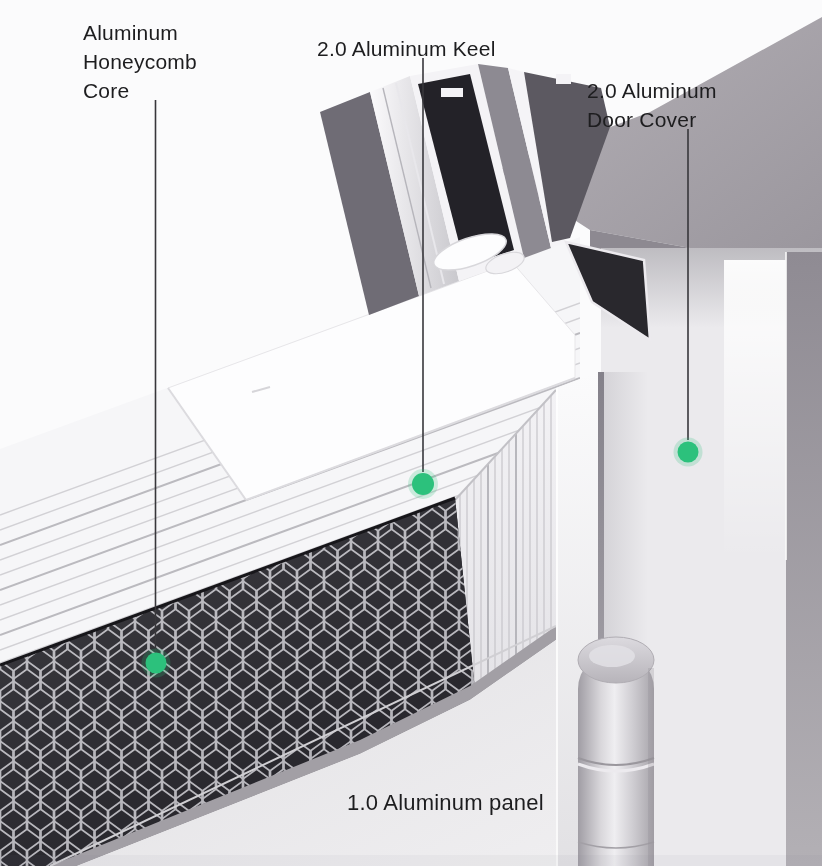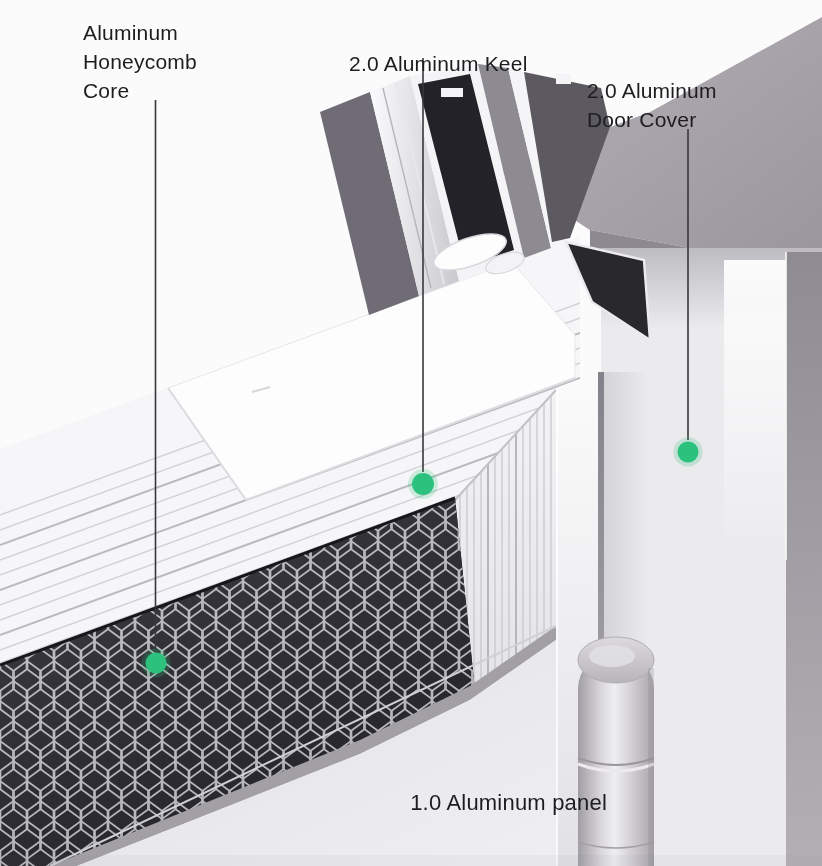--- a/index.html
+++ b/index.html
@@ -1,21 +1,21 @@
 <!DOCTYPE html>
 <html><head>
 <meta charset="utf-8">
 <style>
   html,body{margin:0;padding:0;background:#fbfbfc;}
   #stage{position:relative;width:822px;height:866px;overflow:hidden;
          font-family:"Liberation Sans",sans-serif;background:#fbfbfc;}
   #stage svg{position:absolute;left:0;top:0;}
   .label{position:absolute;color:#1d1d1f;font-size:21px;line-height:29px;
          letter-spacing:.2px;white-space:pre-line;}
-  .label.panel{font-size:22px;text-align:right;}
+  .label.panel{font-size:22px;}
   .leader{stroke:var(--leader,#38373b);stroke-width:1.6;}
   .dot{fill:var(--accent,#2cc17c);}
   .halo{fill:var(--accent,#2cc17c);opacity:.22;}
 </style>
 </head>
 <body>
 
 <div id="stage" style="--accent: #2cc17c; --leader: #38373b; background: #c2410c;">
 
 <svg width="822" height="866" viewBox="0 0 822 866">
@@ -219,18 +219,18 @@
     <circle class="dot" cx="423" cy="484" r="11"></circle>
 
     <line class="leader" x1="688" y1="129" x2="688" y2="440"></line>
     <circle class="halo" cx="688" cy="452" r="14.5"></circle>
     <circle class="dot" cx="688" cy="452" r="10.5"></circle>
   </g>
 </svg>
 
   <div class="label" style="left:83px;top:18px;width:140px;">Aluminum Honeycomb Core</div>
 
-  <div class="label" style="left:317px;top:49px;width:260px;margin-left:32px;">2.0 Aluminum Keel</div>
+  <div class="label" style="left:317px;top:34px;width:260px;">2.0 Aluminum Keel</div>
 
   <div class="label" style="left:587px;top:76px;width:160px;">2.0 Aluminum Door Cover</div>
 
   <div class="label panel" style="left:347px;top:788px;width:260px;">1.0 Aluminum panel</div>
 </div>
 
 </body></html>

